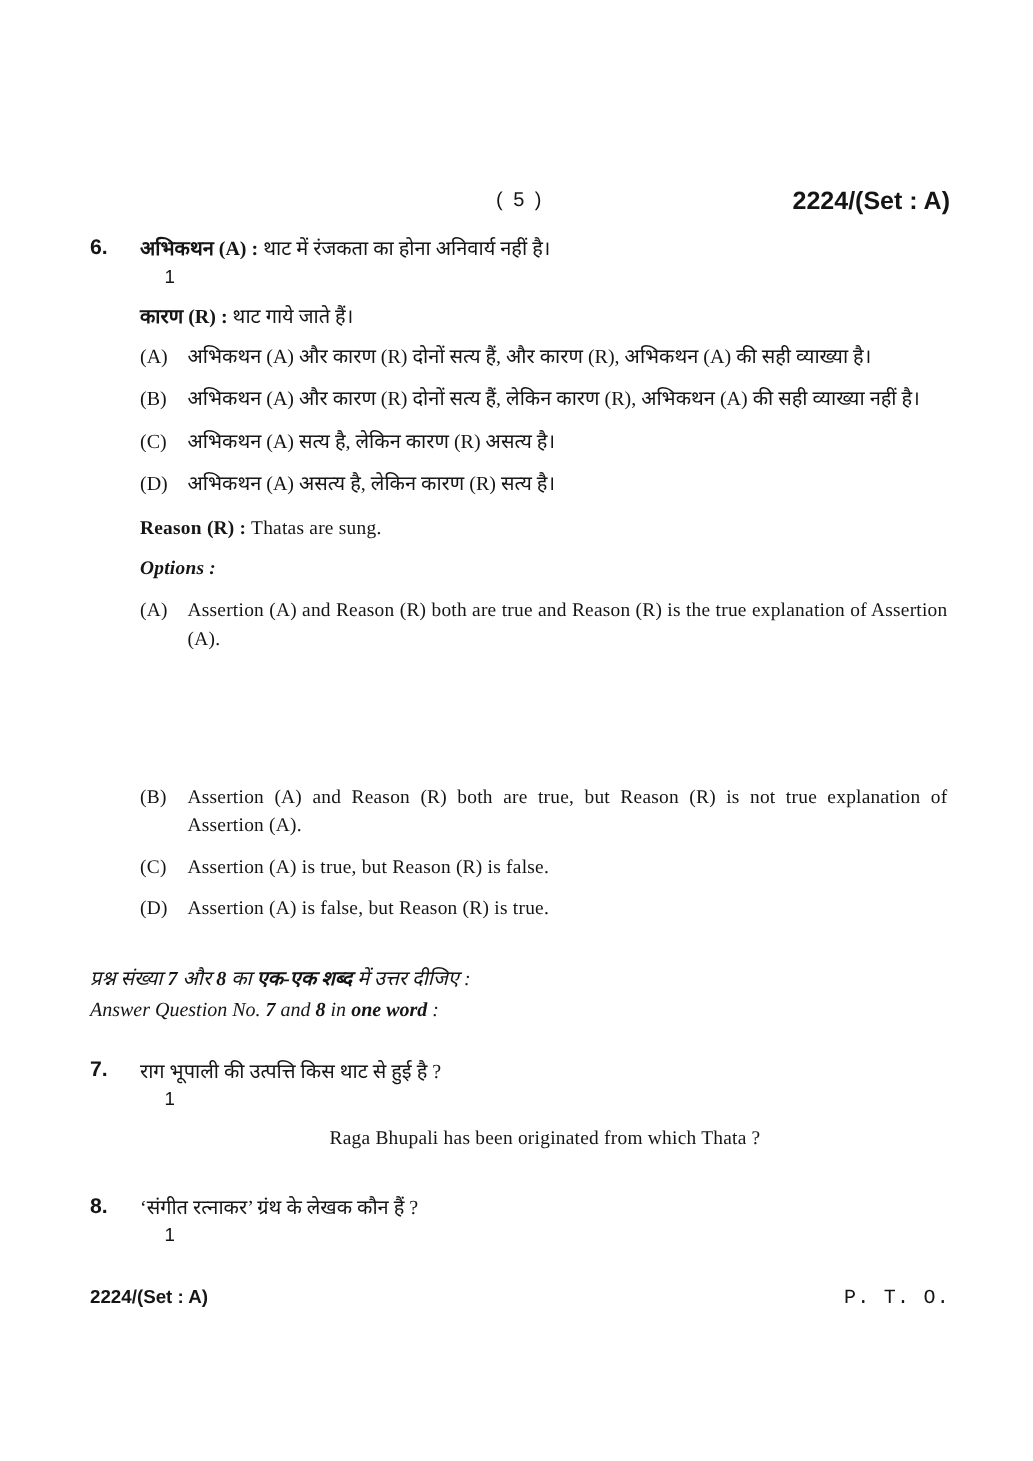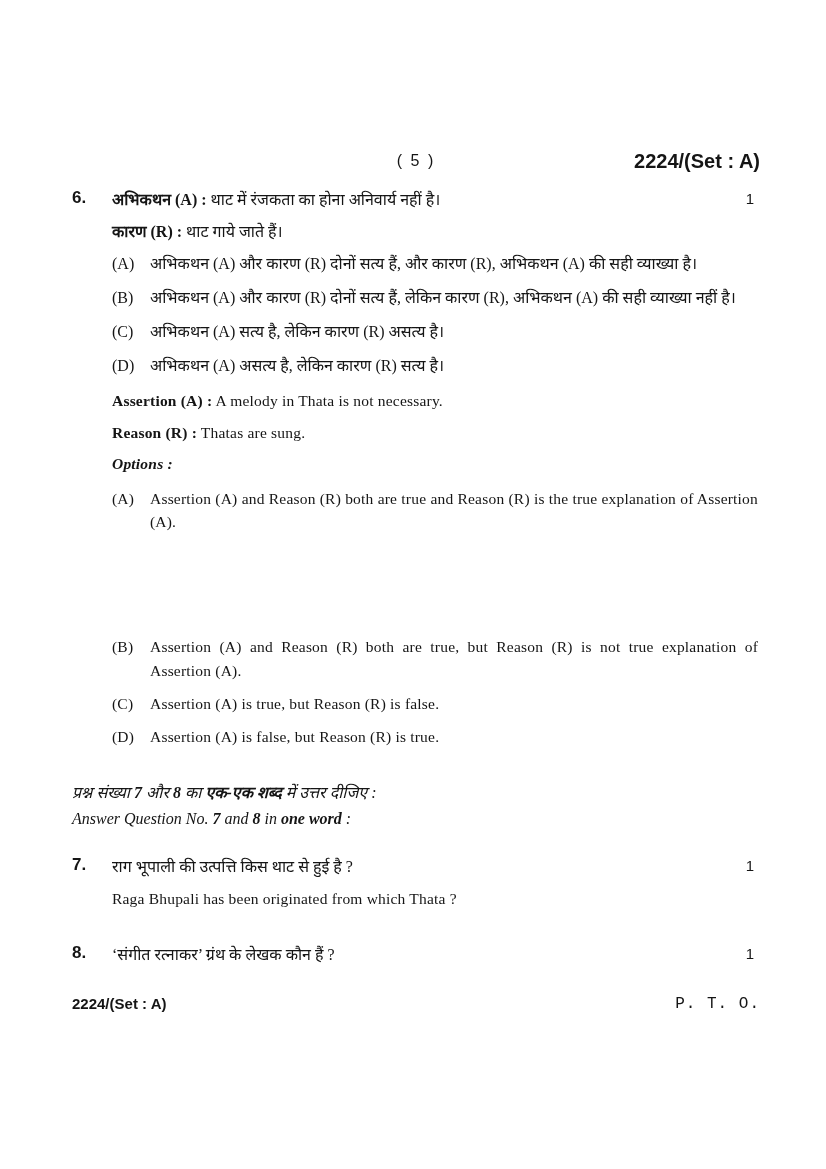--- a/index.html
+++ b/index.html
@@ -32,21 +32,21 @@
     font-weight: bold; font-size: 20px;
   }
   
   .question { display: flex; margin-top: 4px; }
   .qnum {
     width: 40px; flex: none;
     font-weight: bold; font-size: 17px;
     font-family: "Liberation Sans", sans-serif;
   }
   .qbody { flex: 1; }
-  .row { margin-bottom: 9px; line-height: 1.45; }
+  .row { margin-bottom: 9px; line-height: 1.45; flex-direction: column; }
   .with-mark { display: flex; justify-content: space-between; align-items: flex-start; }
   .with-mark .stmt { flex: 1; }
   .mark {
     flex: none; width: 26px; text-align: right; padding-right: 6px;
     font-family: "Liberation Sans", sans-serif; font-size: 15px;
     margin-left: 8px;
   }
   .hi { font-size: 16px; }
   .en { font-size: 15.5px; letter-spacing: 0.2px; }
   .lbl { font-weight: bold; }
@@ -56,21 +56,21 @@
   .opttext { flex: 1; text-align: justify; padding-right: 2px; }
   .gap-after { margin-bottom: 102px; }
   .en-block { margin-top: 12px; }
   
   .instr { margin-top: 22px; line-height: 1.6; }
   .instr .hi-line { font-style: italic; font-size: 16px; }
   .instr .en-line { font-style: italic; font-size: 16px; }
   .instr b { font-style: inherit; }
   
   .shortq { margin-top: 24px; }
-  .shortq .q-en { margin-top: 9px; }
+  .shortq .q-en { margin-top: 9px; text-align: center; }
   
   .footer {
     position: relative; height: 24px;
     margin: 20px 66px 0 72px;
   }
   .footer .fleft {
     position: absolute; left: 0; top: 0;
     font-family: "Liberation Sans", sans-serif;
     font-weight: bold; font-size: 15px;
   }
@@ -113,23 +113,20 @@
         <div class="opt hi">
           <span class="optletter">(C)</span>
           <span class="opttext">अभिकथन (A) सत्य है, लेकिन कारण (R) असत्य है।</span>
         </div>
         <div class="opt hi">
           <span class="optletter">(D)</span>
           <span class="opttext">अभिकथन (A) असत्य है, लेकिन कारण (R) सत्य है।</span>
         </div>
 
         <div class="en-block">
-          <div class="row en">
-            <span class="lbl">Assertion (A) :</span> <span>A melody in Thata is not necessary.</span>
-          </div>
           <div class="row en">
             <span class="lbl">Reason (R) :</span> <span>Thatas are sung.</span>
           </div>
           <div class="row en opthead">Options :</div>
 
           <div class="opt en gap-after">
             <span class="optletter">(A)</span>
             <span class="opttext">Assertion (A) and Reason (R) both are true and Reason (R) is the true explanation of Assertion (A).</span>
           </div>
           <div class="opt en">

